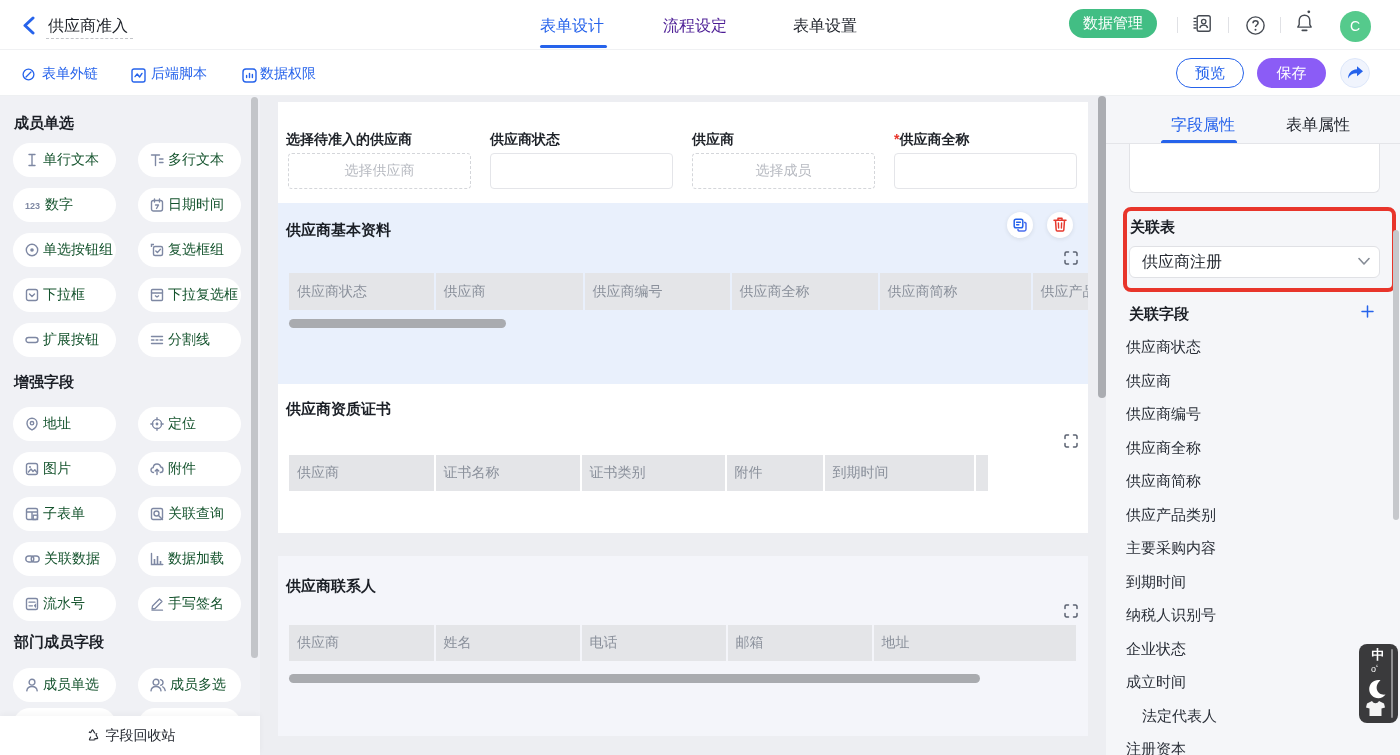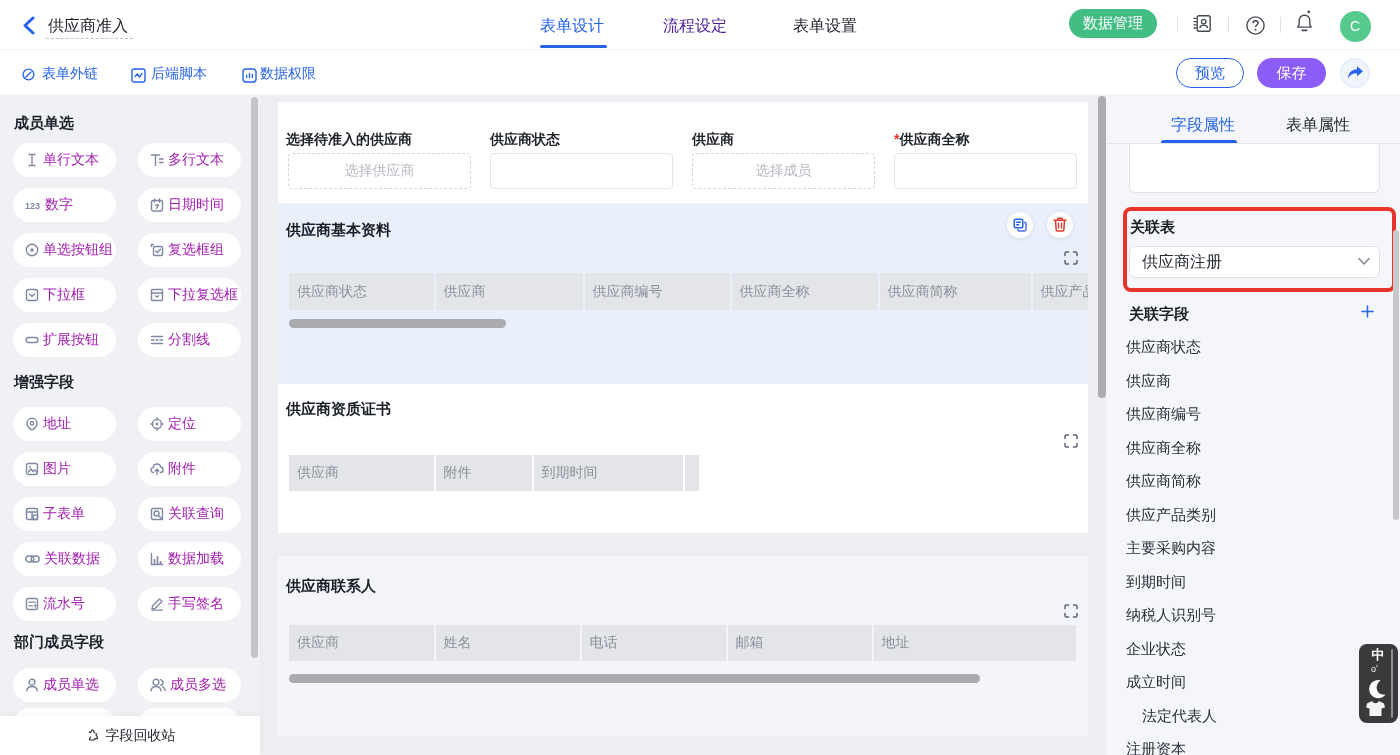--- a/index.html
+++ b/index.html
@@ -5,21 +5,21 @@
 *{margin:0;padding:0;box-sizing:border-box;}
 html,body{width:1400px;height:755px;overflow:hidden;}
 body{font-family:"Liberation Sans",sans-serif;position:relative;background:#fff;color:#1b1f26;}
 .abs{position:absolute;}
 
 #header{left:0;top:0;width:1400px;height:50px;background:#fff;border-bottom:1px solid #f0f1f3;}
 #toolbar{left:0;top:50px;width:1400px;height:46px;background:#fff;border-bottom:1px solid #eef0f2;}
 #sidebar{left:0;top:96px;width:260px;height:659px;background:#f0f1f5;overflow:hidden;}
 #canvas{left:260px;top:96px;width:846px;height:659px;background:#edeef2;overflow:hidden;}
 #panel{left:1106px;top:96px;width:294px;height:659px;background:#f5f6f9;overflow:hidden;}
-.pill{position:absolute;width:103px;height:34px;border-radius:17px;background:#fff;display:flex;align-items:center;padding-left:12px;font-size:14px;color:#a21caf;white-space:nowrap;overflow:hidden;}
+.pill{position:absolute;width:103px;height:34px;border-radius:17px;background:#fff;display:flex;align-items:center;padding-left:12px;font-size:14px;color:#14532d;white-space:nowrap;overflow:hidden;}
 .pill svg{margin-right:4px;flex:none;}
 .sect-title{position:absolute;font-weight:bold;font-size:15px;color:#1b1f26;}
 .flabel{position:absolute;font-weight:bold;font-size:14px;color:#1f2329;white-space:nowrap;}
 .finput{position:absolute;width:183px;height:36px;border-radius:4px;background:#fff;display:flex;align-items:center;justify-content:center;font-size:14px;color:#b7bac1;}
 .th{position:absolute;display:flex;overflow:hidden;}
 .th div{height:100%;background:#e4e5e8;color:#8a909b;font-size:14px;display:flex;align-items:center;padding-left:8px;flex:none;margin-right:2px;overflow:hidden;white-space:nowrap;}
 .hthumb{position:absolute;height:9px;border-radius:5px;background:#a9abaf;}
 .item{position:absolute;left:1126px;font-size:15px;color:#2a2f38;white-space:nowrap;}
 </style>
 </head>
@@ -223,20 +223,22 @@
  <div style="width:150px;">供应产品类别</div>
 </div>
 <div class="hthumb" style="left:289px;top:319px;width:217px;"></div>
 
 <div class="sect-title" style="left:286px;top:400px;">供应商资质证书</div>
 <svg class="abs" style="left:1064px;top:434px" width="14" height="14" viewBox="0 0 14 14">
  <path d="M1 4.5 V2.4 A1.4 1.4 0 0 1 2.4 1 H4.5 M9.5 1 H11.6 A1.4 1.4 0 0 1 13 2.4 V4.5 M13 9.5 V11.6 A1.4 1.4 0 0 1 11.6 13 H9.5 M4.5 13 H2.4 A1.4 1.4 0 0 1 1 11.6 V9.5" fill="none" stroke="#5a6170" stroke-width="1.5" stroke-linecap="round"></path>
 </svg>
 <div class="th" style="left:289px;top:455px;width:699px;height:36px;">
  <div style="width:144.5px;">供应商</div>
+ <div style="width:144px;">证书名称</div>
+ <div style="width:143px;">证书类别</div>
  <div style="width:96px;">附件</div>
  <div style="width:149px;">到期时间</div>
  <div style="width:14px;"></div>
 </div>
 
 <div class="abs" style="left:278px;top:556px;width:810px;height:180px;background:#f4f5fa;"></div>
 <div class="sect-title" style="left:286px;top:577px;">供应商联系人</div>
 <svg class="abs" style="left:1064px;top:604px" width="14" height="14" viewBox="0 0 14 14">
  <path d="M1 4.5 V2.4 A1.4 1.4 0 0 1 2.4 1 H4.5 M9.5 1 H11.6 A1.4 1.4 0 0 1 13 2.4 V4.5 M13 9.5 V11.6 A1.4 1.4 0 0 1 11.6 13 H9.5 M4.5 13 H2.4 A1.4 1.4 0 0 1 1 11.6 V9.5" fill="none" stroke="#5a6170" stroke-width="1.5" stroke-linecap="round"></path>
 </svg>

